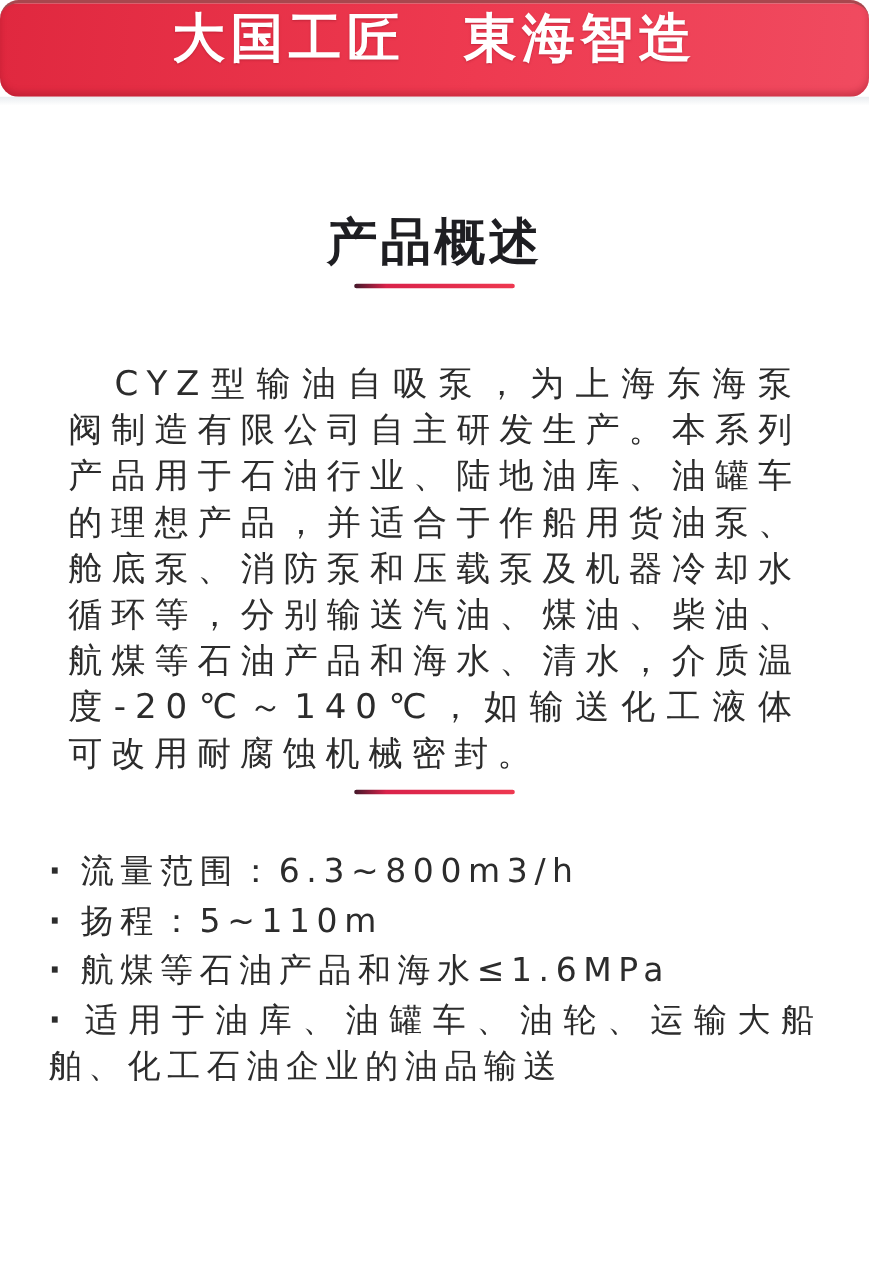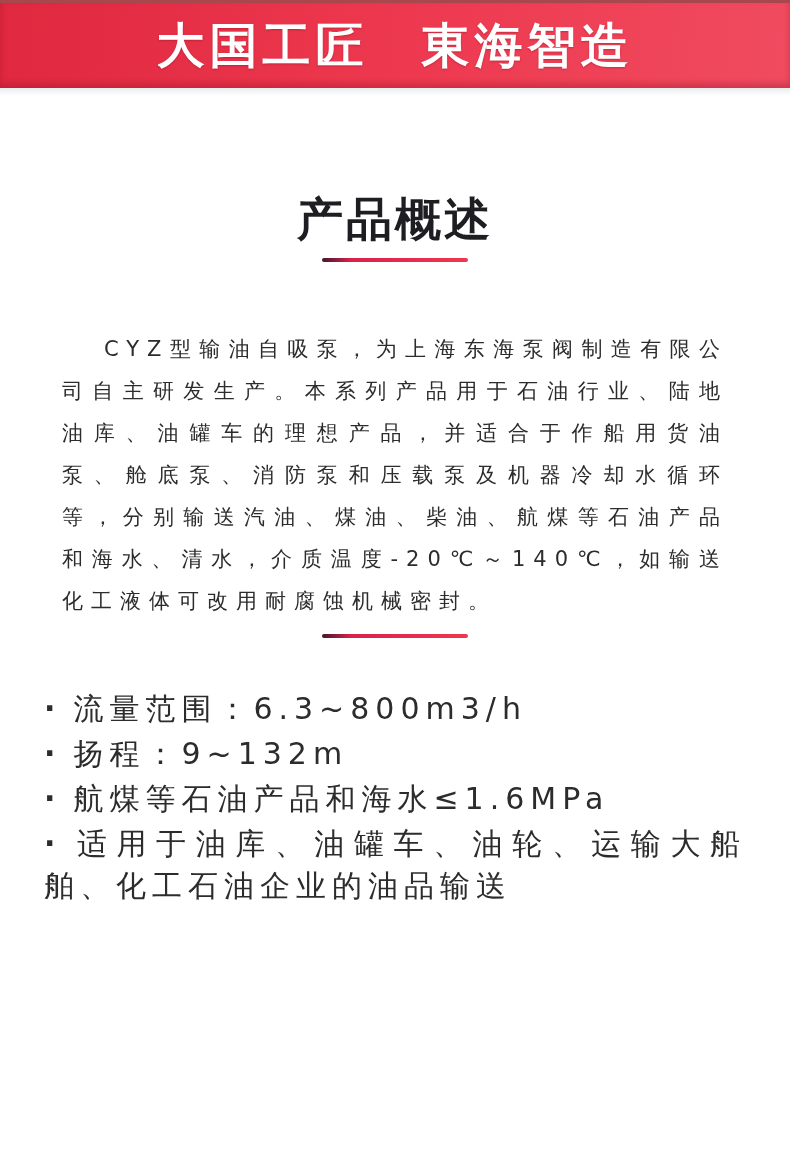--- a/index.html
+++ b/index.html
@@ -13,22 +13,22 @@
   }
   .page { width: 790px; height: 1154px; position: relative; }
 
   
   .banner {
     height: 85px;
     border-top: 3px solid #a8474e;
     background: linear-gradient(96deg, #e0283f 0%, #ee3a50 55%, #f04b60 100%);
     box-shadow: inset 0 -4px 6px rgba(140, 18, 34, 0.35);
     display: flex;
-    align-items: center;
     justify-content: center;
+    border-radius: 17px;
   }
   .banner-title {
     margin: 0;
     color: #ffffff;
     font-size: 48px;
     font-weight: bold;
     letter-spacing: 5px;
     text-shadow: 0 1px 2px rgba(120, 10, 25, 0.35);
     white-space: nowrap;
   }
@@ -54,21 +54,21 @@
     height: 4px;
     margin: 12px auto 0;
     border-radius: 3px;
     background: linear-gradient(to right, #43182a 0%, #d9224a 20%, #ee3850 100%);
   }
 
   
   .paragraph {
     margin: 66px 0 0;
     padding: 0 62px;
-    font-size: 21px;
+    font-size: 31px;
     line-height: 42px;
     letter-spacing: 8px;
     text-align: justify;
     text-indent: 42px;
     color: #2c2c2c;
   }
 
   
   .bullet-list {
     margin: 50px 0 0;
@@ -106,21 +106,21 @@
   </section>
 
   <section class="section conditions">
     <div class="heading-underline"></div>
 
     <ul class="bullet-list">
       <li class="bullet-item">
         <span class="bullet-dot">·</span><span class="bullet-text">流量范围：6.3~800m3/h</span>
       </li>
       <li class="bullet-item">
-        <span class="bullet-dot">·</span><span class="bullet-text">扬程：9~132m</span>
+        <span class="bullet-dot">·</span><span class="bullet-text">扬程：5~110m</span>
       </li>
       <li class="bullet-item">
         <span class="bullet-dot">·</span><span class="bullet-text">航煤等石油产品和海水≤1.6MPa</span>
       </li>
       <li class="bullet-item">
         <span class="bullet-dot">·</span><span class="bullet-text">适用于油库、油罐车、油轮、运输大船舶、化工石油企业的油品输送</span>
       </li>
     </ul>
   </section>
 

